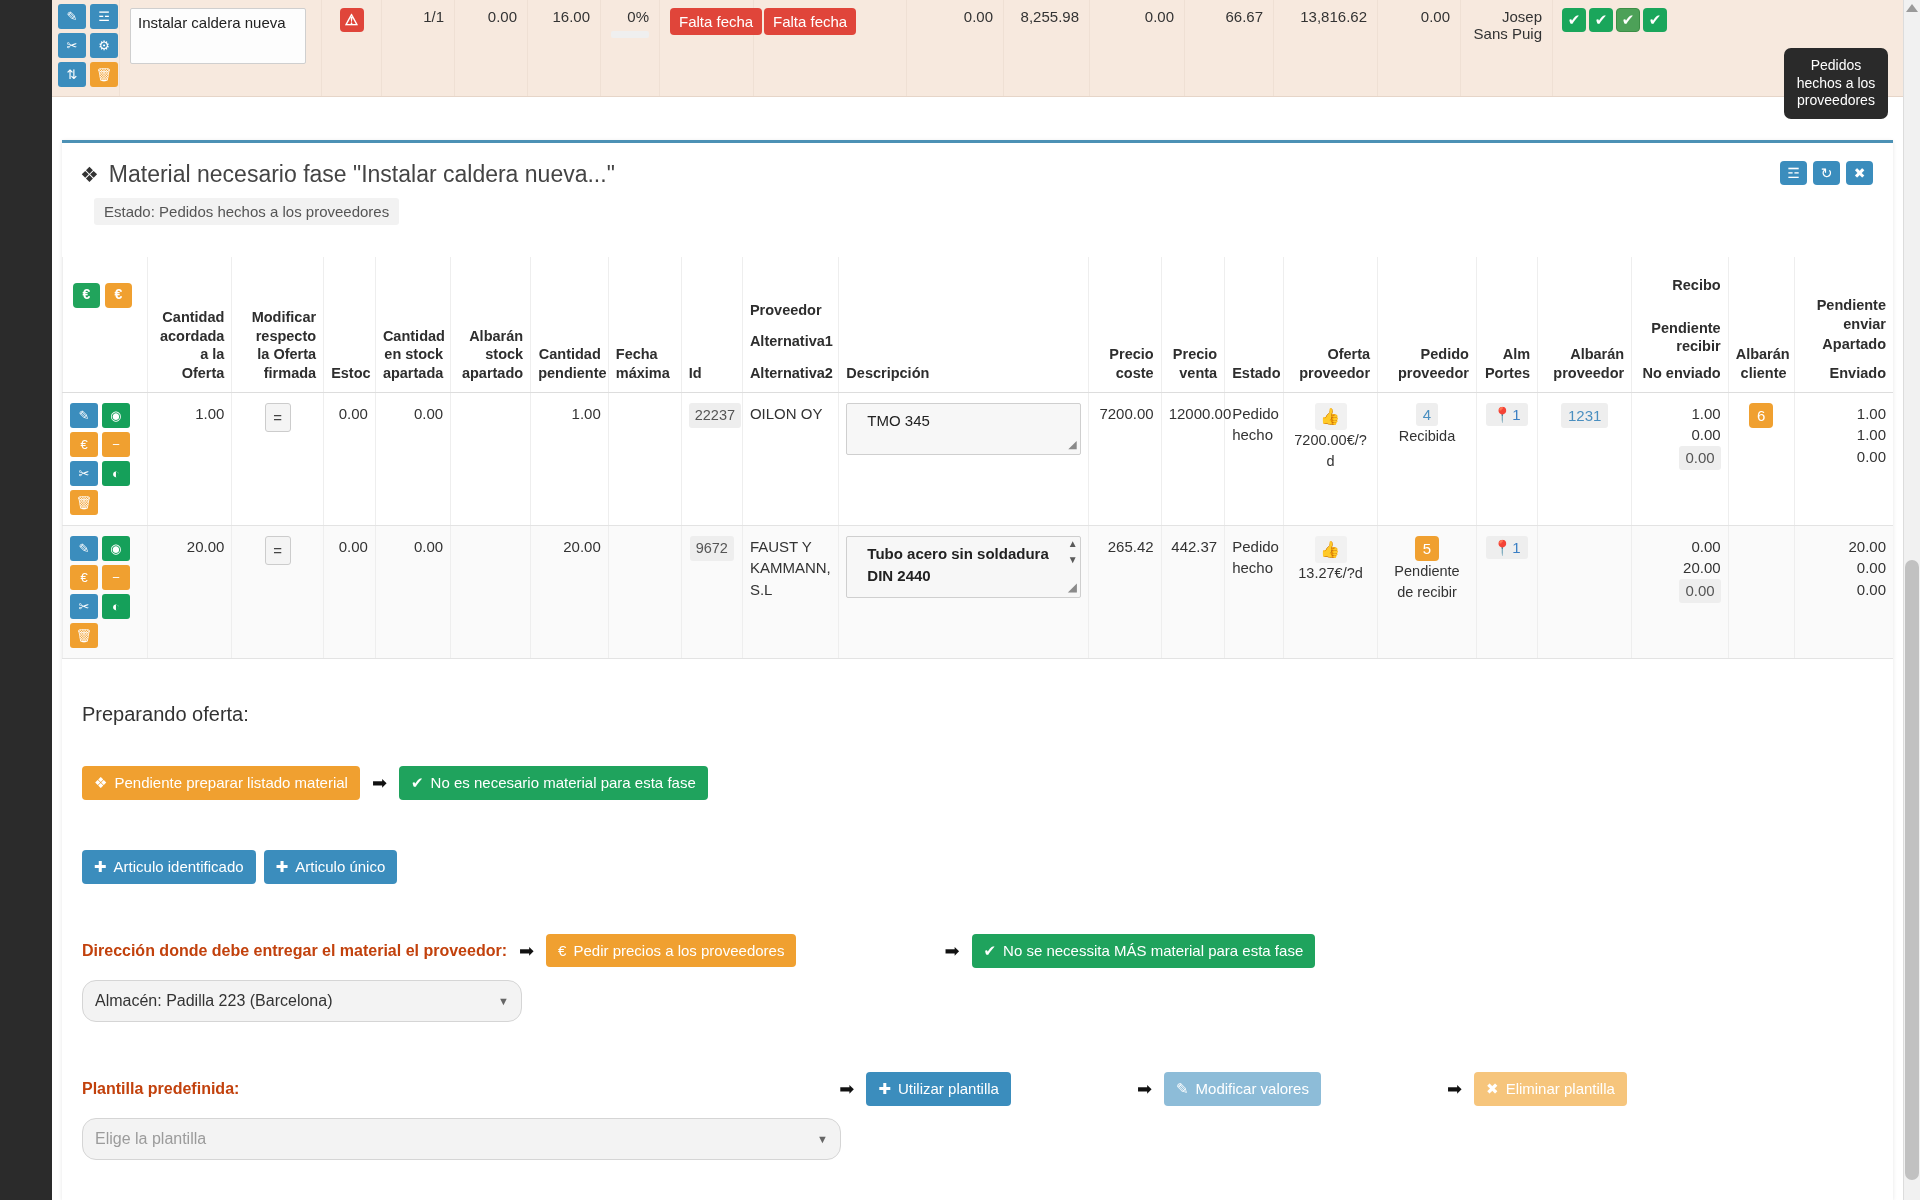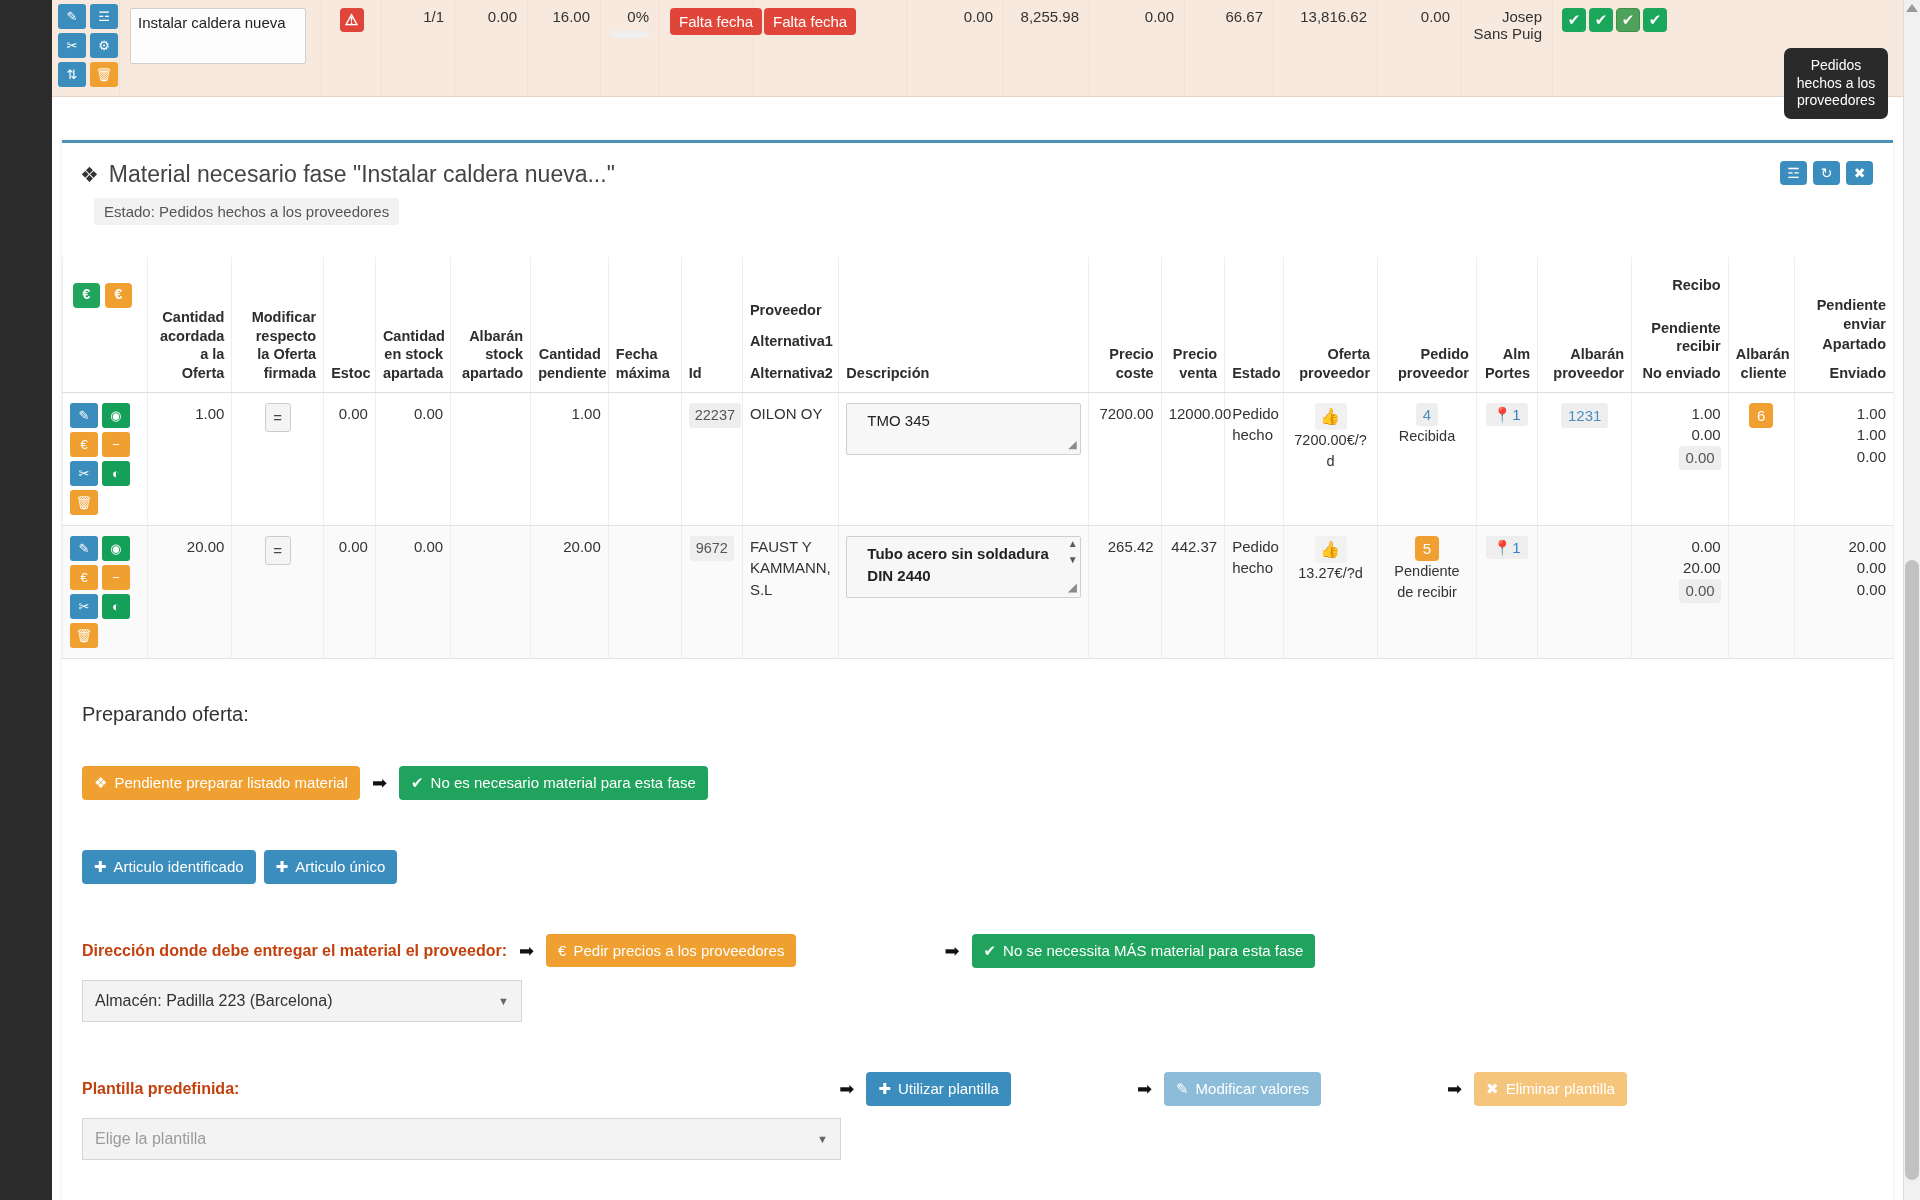--- a/index.html
+++ b/index.html
@@ -330,21 +330,21 @@
   .btn.green  { background: #1fa35d; }
   .btn.blue   { background: #3b8dbd; }
   .btn.lightblue { background: #8dbcd8; }
   .btn.lightorange { background: #f6c57c; }
   .lbl-bold { font-size: 16px; font-weight: bold; color: #c2410c; }
   .select-box {
     margin-top: 12px;
     width: 440px;
     border: 1px solid #d5d5d5;
     background: #f3f3f3;
-    border-radius: 0;
+    border-radius: 14px;
     padding: 11px 12px;
     font-size: 16px;
     color: #333;
     display: flex; align-items: center;
   }
   .select-box.placeholder { width: 759px; color: #9b9b9b; align-items: center; }
   .caret { margin-left: auto; font-size: 11px; color: #666; }
 </style>
 </head>
 <body>

